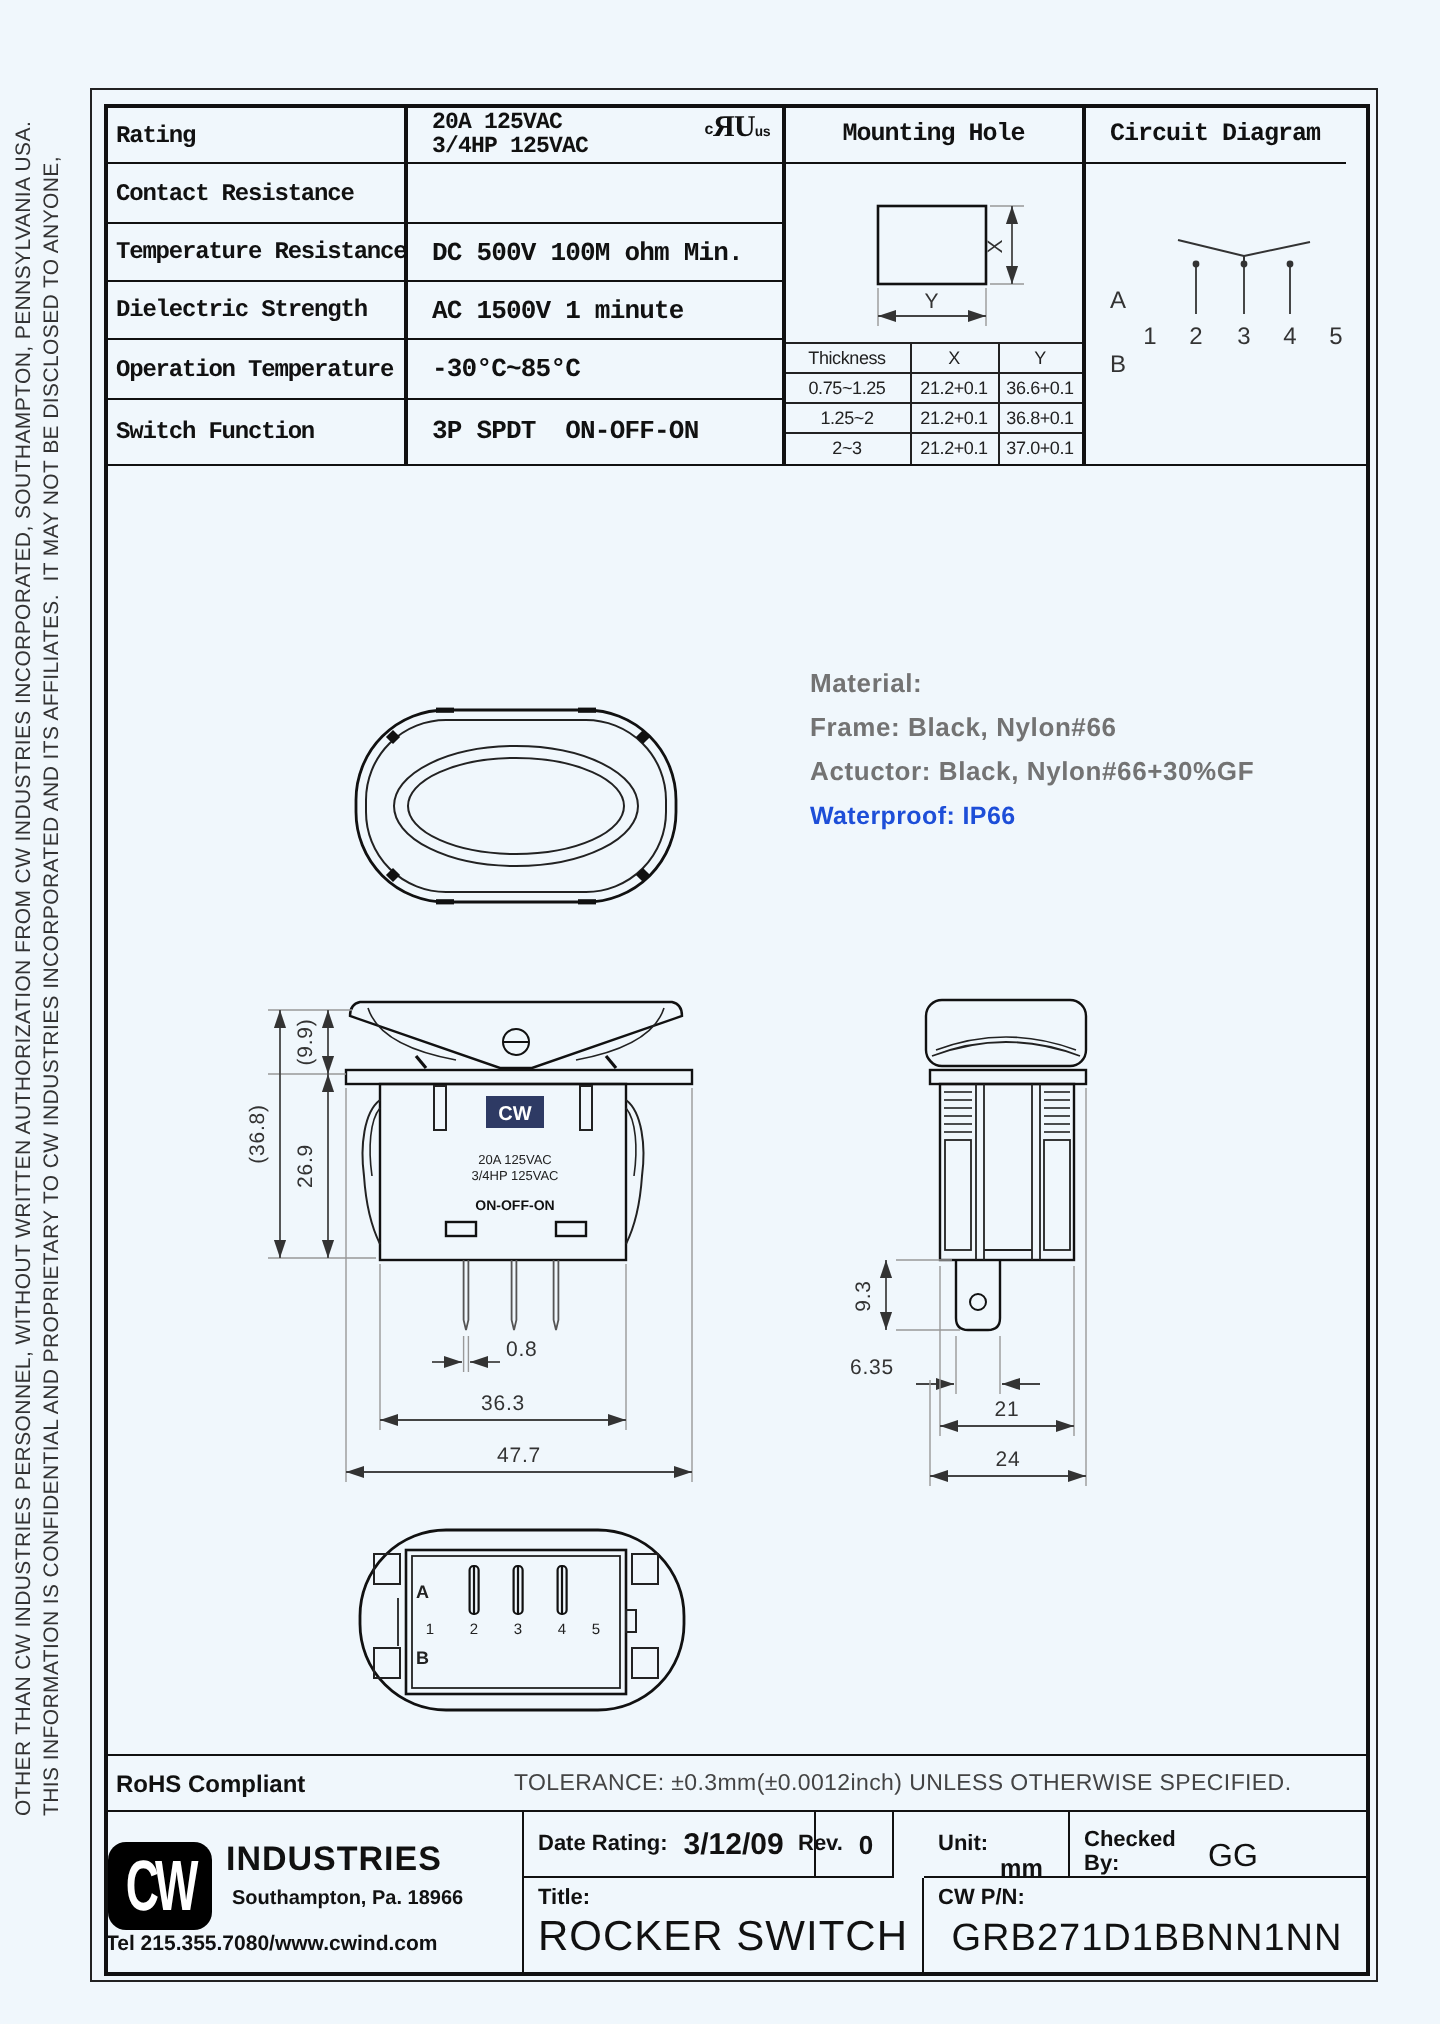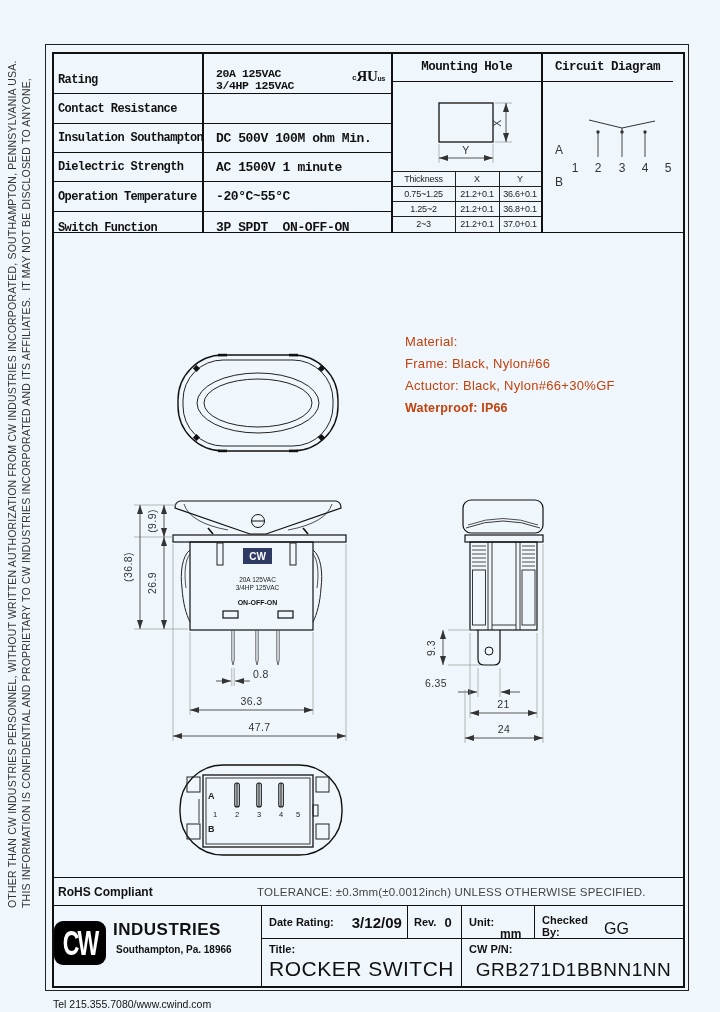--- a/index.html
+++ b/index.html
@@ -6,21 +6,21 @@
   body{width:720px;height:1012px;position:relative;background:#f0f7fc;
        font-family:"Liberation Sans",sans-serif;color:#111;overflow:hidden;}
   .abs{position:absolute;}
   
   .frame-outer{left:45px;top:44px;width:644px;height:947px;border:1.5px solid #222;box-sizing:border-box;}
   .frame-inner{left:52px;top:52px;width:633px;height:936px;border:2px solid #111;box-sizing:border-box;}
   
   .vtext{top:908px;width:848px;height:14px;transform:rotate(-90deg);transform-origin:0 0;
          font-size:10.5px;color:#333;letter-spacing:0.2px;white-space:pre;}
   
-  .spec{left:54px;top:54px;width:337px;margin-top:12px;}
+  .spec{left:54px;top:54px;width:337px;}
   .srow{display:flex;box-sizing:border-box;border-bottom:1.5px solid #111;
         font-family:"Liberation Mono",monospace;font-weight:700;}
   .srow:last-child{border-bottom:none;}
   .slabel{width:148px;padding-left:4px;display:flex;align-items:center;
           font-size:12px;letter-spacing:-0.6px;white-space:pre;}
   .sval{flex:1;padding-left:10px;display:flex;align-items:center;font-size:13px;
         letter-spacing:-0.4px;white-space:pre;position:relative;}
   .vline{background:#111;width:1.5px;}
   .hline{background:#111;height:1.5px;}
   .hdrcell{box-sizing:border-box;border-bottom:1.5px solid #111;text-align:center;
@@ -30,22 +30,22 @@
   .ulmark{position:absolute;right:6px;top:3px;display:flex;align-items:flex-end;color:#111;}
   .ulc{font-size:8px;font-weight:700;margin-bottom:1px;}
   .ulru{font-size:15px;font-weight:800;line-height:14px;font-family:"Liberation Serif",serif;}
   .ulus{font-size:7px;font-weight:700;margin-bottom:0px;}
   
   .mtable{display:grid;grid-template-columns:63px 44px 41px;border-top:1px solid #222;}
   .mcell{box-sizing:border-box;height:15px;border-bottom:1px solid #222;border-right:1px solid #222;
          font-size:9px;color:#222;text-align:center;line-height:14px;letter-spacing:-0.2px;white-space:nowrap;overflow:hidden;}
   .mcell.last{border-right:none;}
   
-  .cad{font-size:13px;color:#c2410c;letter-spacing:0.3px;line-height:22px;white-space:pre;}
-  .cadbold{font-size:12.5px;color:#c2410c;font-weight:700;letter-spacing:0.2px;line-height:22px;white-space:pre;}
+  .cad{font-size:13px;color:#737373;letter-spacing:0.3px;line-height:22px;white-space:pre;font-weight:bold;}
+  .cadbold{font-size:12.5px;color:#1d4ed8;font-weight:700;letter-spacing:0.2px;line-height:22px;white-space:pre;}
   svg text{font-family:"Liberation Sans",sans-serif;}
   .dimt{font-size:10.5px;fill:#333;letter-spacing:0.4px;}
   .cirt{font-size:12px;fill:#333;}
   
   .rohs-strip{left:52px;top:877px;width:633px;height:29px;box-sizing:border-box;
               border-top:1.5px solid #111;border-bottom:1.5px solid #111;}
   .rohs{position:absolute;left:6px;top:7px;font-size:12px;font-weight:700;}
   .tol{position:absolute;left:205px;top:8px;font-size:11.5px;color:#444;letter-spacing:0.2px;white-space:pre;}
   
   .tblock{left:52px;top:906px;width:633px;height:82px;}
@@ -80,30 +80,30 @@
       <div style="font-size:11.5px;line-height:12px;">3/4HP 125VAC</div>
       <div class="ulmark">
         <span class="ulc">c</span><span class="ulru">ЯU</span><span class="ulus">us</span>
       </div>
     </div>
   </div>
   <div class="srow" style="height:30px;">
     <div class="slabel">Contact Resistance</div>
   </div>
   <div class="srow" style="height:29px;">
-    <div class="slabel">Insulation Southampton</div>
+    <div class="slabel">Temperature Resistance</div>
     <div class="sval">DC 500V 100M ohm Min.</div>
   </div>
   <div class="srow" style="height:29px;">
     <div class="slabel">Dielectric Strength</div>
     <div class="sval">AC 1500V 1 minute</div>
   </div>
   <div class="srow" style="height:30px;">
     <div class="slabel">Operation Temperature</div>
-    <div class="sval">-20°C~55°C</div>
+    <div class="sval">-30°C~85°C</div>
   </div>
   <div class="srow" style="height:31.5px;">
     <div class="slabel">Switch Function</div>
     <div class="sval">3P SPDT  ON-OFF-ON</div>
   </div>
 </div>
 
 <div class="abs vline" style="left:202px;top:54px;height:177.5px;"></div>
 <div class="abs vline" style="left:391px;top:54px;height:177.5px;"></div>
 <div class="abs vline" style="left:541px;top:54px;height:177.5px;"></div>
@@ -323,29 +323,29 @@
 </div>
 
 <div class="abs tblock">
 
   <div class="tcell" style="left:0;top:0;width:210px;height:82px;border-right:1.5px solid #111;">
     <div class="cwlogo">
         <span>CW</span>
       </div>
     <div style="position:absolute;left:61px;top:14px;font-size:17px;font-weight:700;letter-spacing:0.5px;">INDUSTRIES</div>
     <div style="position:absolute;left:64px;top:38px;font-size:10px;font-weight:700;">Southampton, Pa. 18966</div>
-    <div style="position:absolute;left:1px;top:60px;font-size:10.5px;font-weight:400;white-space:nowrap;margin-top:32px;">Tel 215.355.7080/www.cwind.com</div>
+    <div style="position:absolute;left:1px;top:60px;font-size:10.5px;font-weight:700;white-space:nowrap;">Tel 215.355.7080/www.cwind.com</div>
   </div>
 
   <div class="tcell" style="left:210px;top:0;width:146px;height:33px;border-right:1.5px solid #111;border-bottom:1.5px solid #111;display:flex;align-items:center;padding-left:7px;">
     <span class="blabel">Date Rating:</span>
-    <span style="font-size:15px;font-weight:600;margin-left:18px;">3/12/09</span>
-  </div>
-
-  <div class="tcell" style="left:356px;top:0;width:54px;height:33px;border-right:1.5px solid #111;border-bottom:1.5px solid #111;display:flex;align-items:center;padding-left:6px;">
+    <span style="font-size:15px;font-weight:600;margin-left:8px;">3/12/09</span>
+  </div>
+
+  <div class="tcell" style="left:341px;top:0;width:54px;height:33px;border-right:1.5px solid #111;border-bottom:1.5px solid #111;display:flex;align-items:center;padding-left:6px;">
     <span class="blabel">Rev.</span>
     <span style="font-size:13px;font-weight:700;margin-left:8px;">0</span>
   </div>
 
   <div class="tcell" style="left:410px;top:0;width:73px;height:33px;border-right:1.5px solid #111;border-bottom:1.5px solid #111;display:flex;align-items:center;padding-left:7px;">
     <span class="blabel">Unit:</span>
     <span style="font-size:12px;font-weight:700;margin-left:6px;margin-top:23px;">mm</span>
   </div>
 
   <div class="tcell" style="left:483px;top:0;width:150px;height:33px;border-bottom:1.5px solid #111;display:flex;align-items:flex-end;padding-left:7px;">

